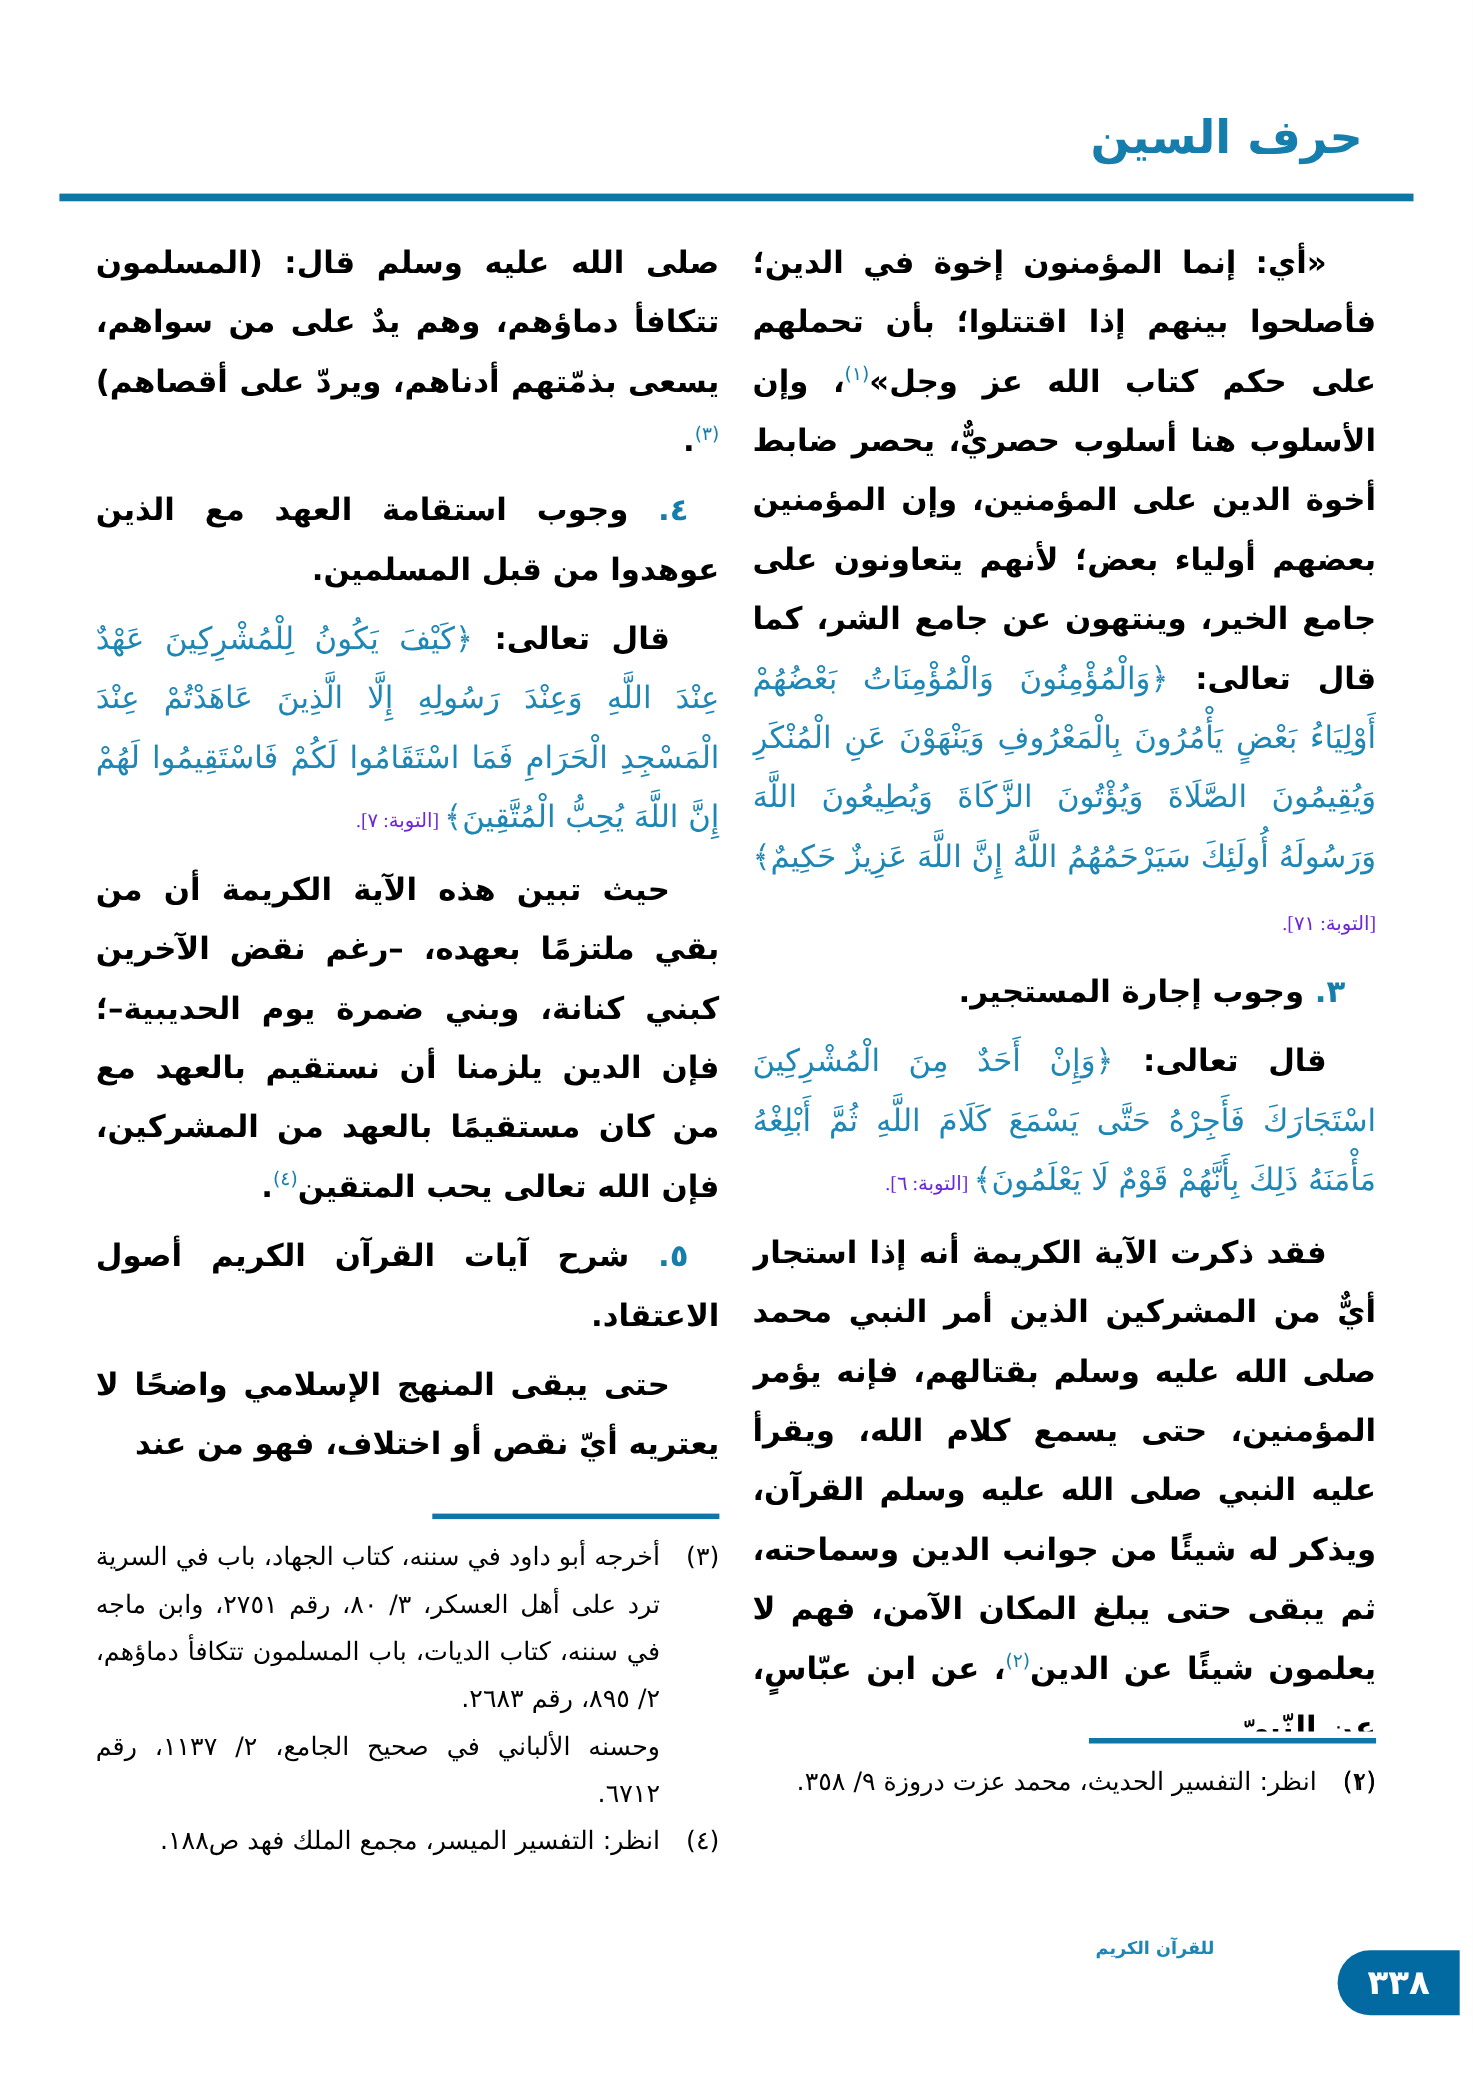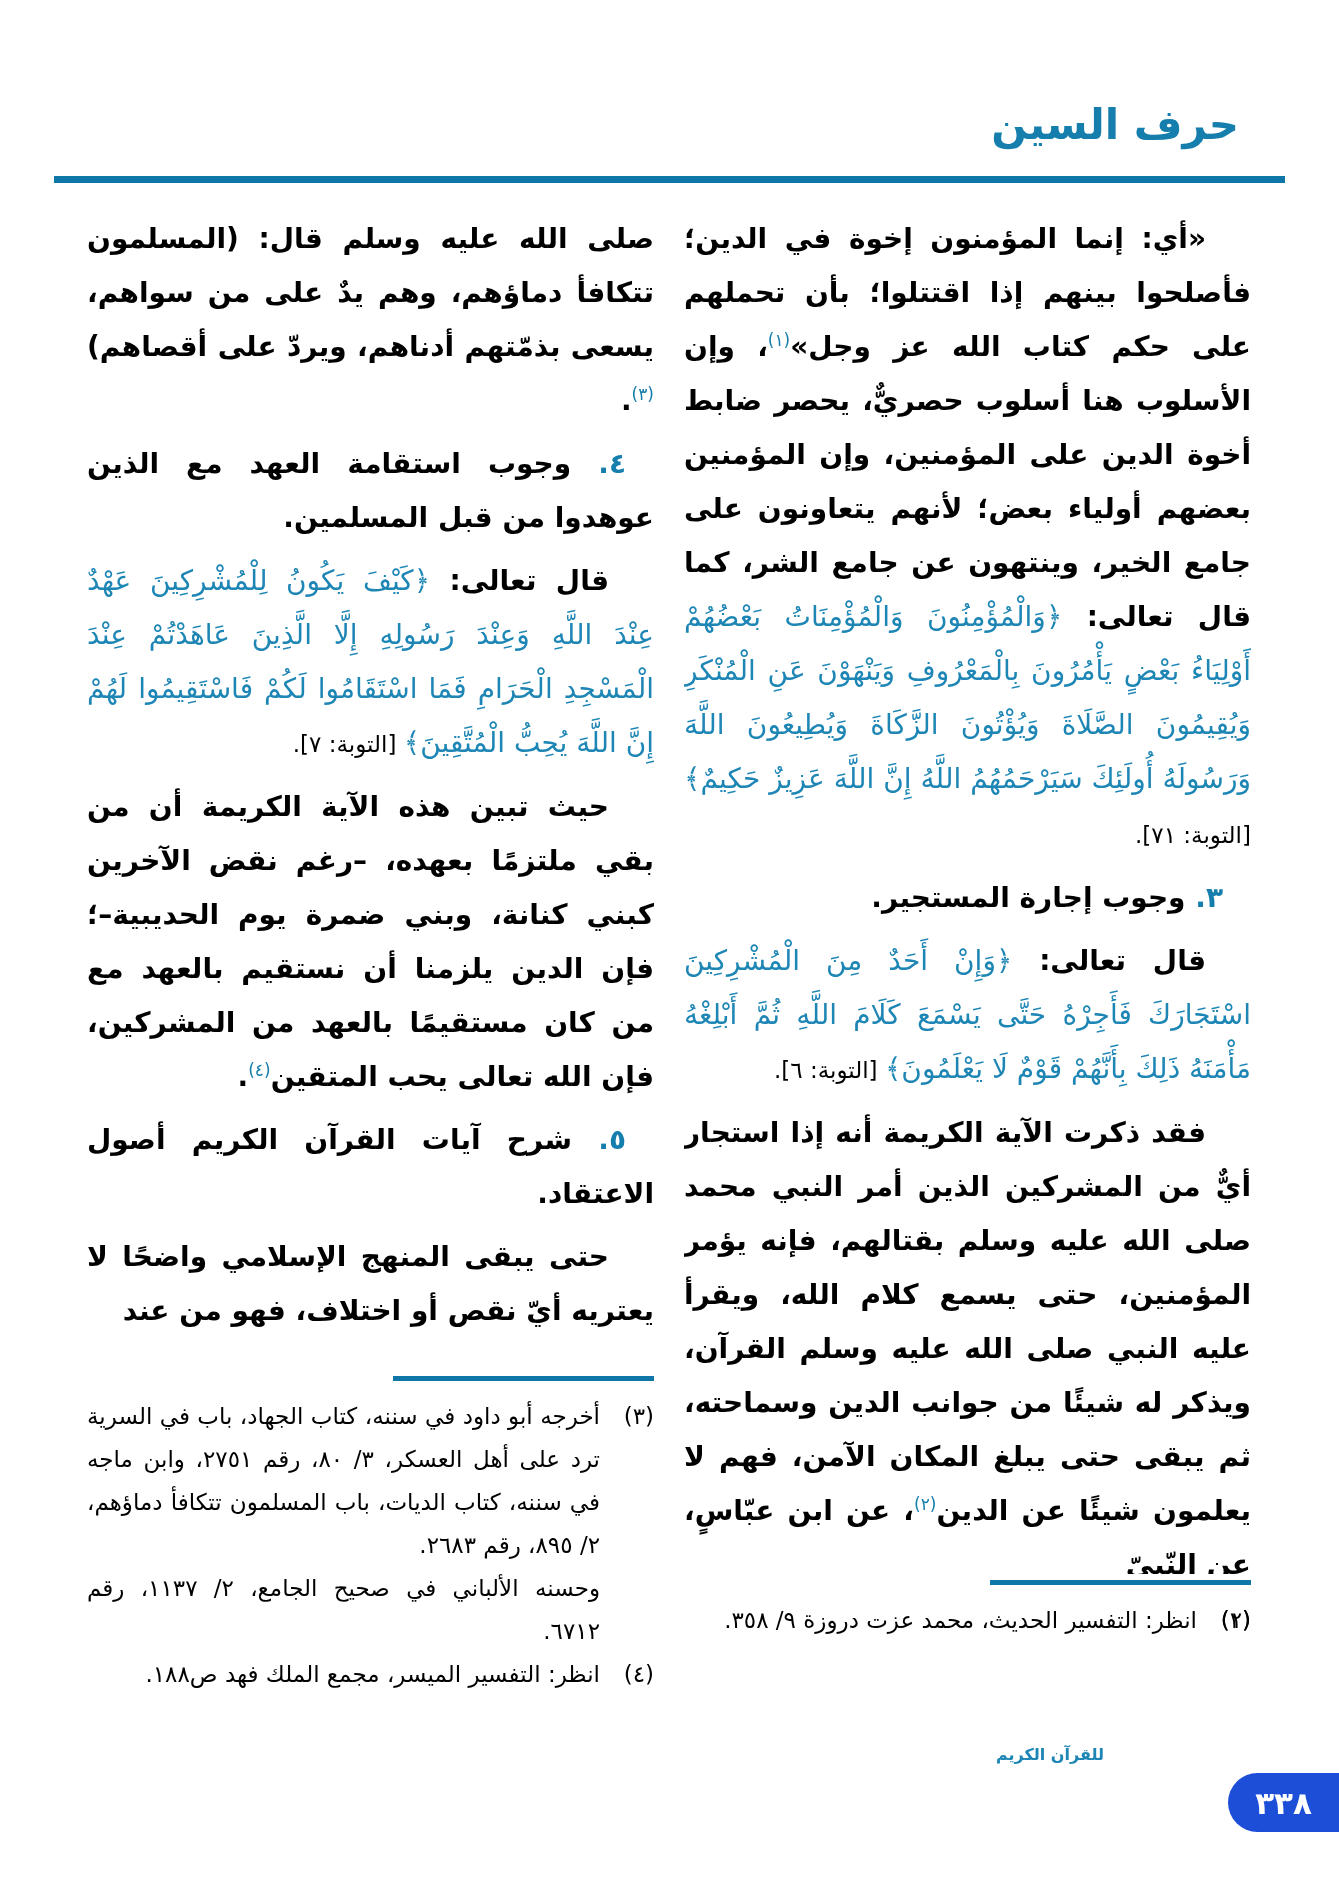--- a/index.html
+++ b/index.html
@@ -36,45 +36,45 @@
     margin:0;
     font-size:28px;line-height:54px;
     font-weight:bold;
     text-align:justify;
   }
   .mt{margin-top:9px;}
   .ind{text-indent:45px;}
   .head{text-indent:28px;}
   .num{color:#157EAC;}
   .qn{color:#1E86B5;font-weight:normal;}
-  .ref{color:#000000;font-weight:normal;font-size:23px;}
+  .ref{color:#6d28d9;font-weight:normal;font-size:18px;font-family:Liberation Serif, serif;}
   .fnref{
     color:#157EAC;font-weight:normal;
     font-size:17px;line-height:0;vertical-align:super;
   }
   
   .fnsep{
     width:46%;height:5px;background:#0F76A8;
     margin:6px 0 14px 0;
   }
   .footnotes{font-size:23px;line-height:43px;font-weight:normal;}
   .fn{position:relative;padding-right:54px;text-align:justify;}
   .fn .mk{position:absolute;right:0;top:0;}
   .fn .cont{text-align:justify;}
   
   .logo{
     position:absolute;top:1745px;left:900px;width:300px;
     text-align:center;color:#1E86B5;line-height:1.2;
   }
   .logo .l1{font-size:30px;font-weight:bold;}
-  .logo .l2{font-size:16px;font-weight:bold;margin-top:0;}
+  .logo .l2{font-size:16px;font-weight:bold;margin-top:16px;}
   .pagenum{
-    position:absolute;top:1773px;right:0;
+    position:absolute;top:1773px;right:12px;
     width:111px;height:59px;
-    background:#1d4ed8;color:#fff;
+    background:#0369a1;color:#fff;
     border-radius:40px 0 0 40px;
     display:flex;align-items:center;justify-content:center;
     font-size:31px;font-weight:bold;
   }
 </style>
 </head>
 <body>
 
 <div class="page">
 

